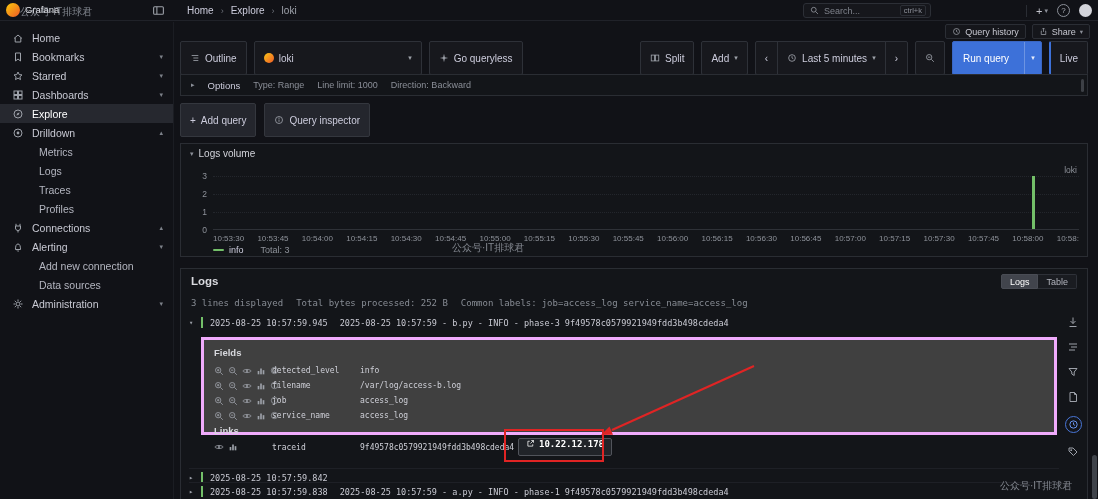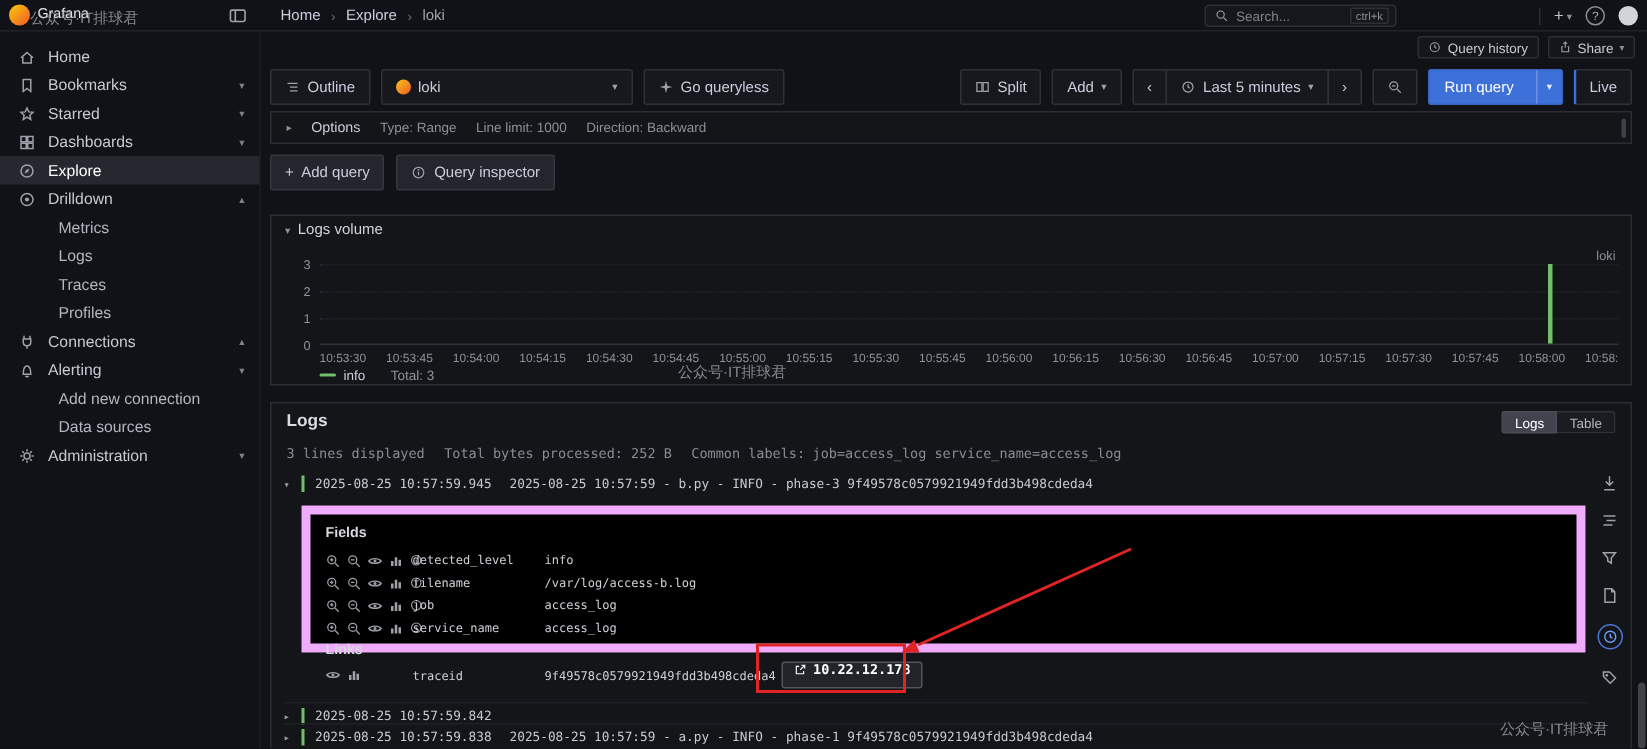--- a/index.html
+++ b/index.html
@@ -42,21 +42,21 @@
   
   .sidebar { position:absolute; left:0; top:22px; width:174px; height:477px; background:#111217;
              border-right:1px solid #1b1d23; padding-top:6px; }
   .side-item { display:flex; align-items:center; height:19px; padding:0 10px 0 12px; gap:8px;
                font-size:10.5px; color:#c8c9d3; cursor:pointer; }
   .side-item .chev { margin-left:auto; color:#7d818a; font-size:7px; }
   .side-item.child { padding-left:39px; color:#b4b6c0; }
   .side-item.selected { background:#26282f; color:#ffffff; }
 
   
-  .btn { display:inline-flex; align-items:center; gap:5px; height:24px; padding:0 9px; border:1px solid #2e3138;
+  .btn { display:inline-flex; align-items:center; gap:5px; height:34px; padding:0 9px; border:1px solid #2e3138;
          background:#17181d; border-radius:2px; font-size:10px; color:#ccccdc; white-space:nowrap; }
   .btn .caret { font-size:7px; color:#9da1a9; }
   .btn.filled { background:#24262d; border-color:#34373e; }
   .btn.primary { background:#3d71d9; border-color:#3a66c2; color:#fff; padding:0; }
   .btn.primary .lbl-pad { padding:0 10px; }
   .btn.primary .caret-cell { padding:0 6px; border-left:1px solid rgba(255,255,255,.25); height:100%;
                              display:flex; align-items:center; }
   .btn.primary .caret { color:#e8eefc; }
 
   .toolbar { position:absolute; left:180px; top:46px; width:908px; height:24px; display:flex; align-items:center; gap:7px; }
@@ -105,21 +105,21 @@
   .tg.on { background:#41444c; color:#fff; border-color:#494c54; border-radius:2px 0 0 2px; }
   .tg.off { background:#1a1c21; color:#b2b4bd; border-left:none; border-radius:0 2px 2px 0; }
   .meta { position:absolute; left:10px; top:29px; display:flex; gap:13px; font-size:9px; color:#878c94; }
   .meta .cl { display:flex; gap:5px; }
   .logrow { position:absolute; left:8px; display:flex; align-items:center; height:13px; font-size:8.5px; color:#c9cad3; }
   .logrow .chev { width:10px; color:#9a9ea6; font-size:7px; }
   .logrow .stripe { width:2px; height:11px; background:#73bf69; margin:0 7px 0 2px; }
   .logrow .t { margin-right:12px; }
   .rowline { border-top:1px solid #1e2026; position:absolute; left:8px; right:28px; }
 
-  .details { position:absolute; left:20px; top:68px; width:856px; height:98px; border:6px solid #f0abfc; background:#000000; }
+  .details { position:absolute; left:20px; top:68px; width:856px; height:98px; border:3px solid #f0abfc; background:#404040; }
   .d-label { position:absolute; left:10px; font-size:9.5px; font-weight:700; color:#d7d8dd; }
   .frow { position:absolute; left:10px; height:13px; display:grid; grid-template-columns:58px 88px 158px auto;
           align-items:center; font-size:8px; color:#cfd0d8; }
   .frow .icons { display:flex; gap:4px; align-items:center; }
   .link-btn { display:inline-flex; align-items:flex-start; gap:4px; height:18px; padding:0 7px; border:1px solid #51545b;
               background:#212429; border-radius:2px; font-size:9px; font-weight:700; color:#fff; justify-self:start; }
 
   .strip { position:absolute; right:5px; top:47px; display:flex; flex-direction:column; gap:13px; align-items:center; width:18px; }
   .strip .hl { width:17px; height:17px; border:1px solid #4976d8; border-radius:50%; display:flex;
                align-items:center; justify-content:center; color:#6e9fff; }

